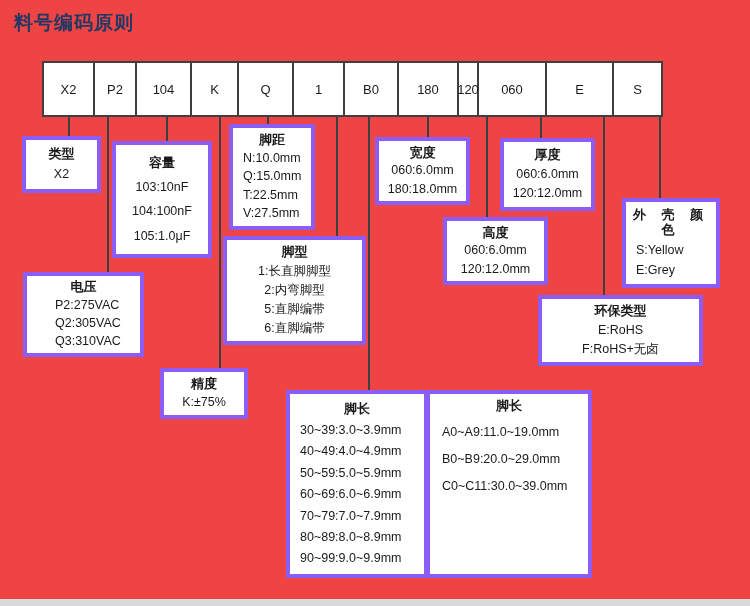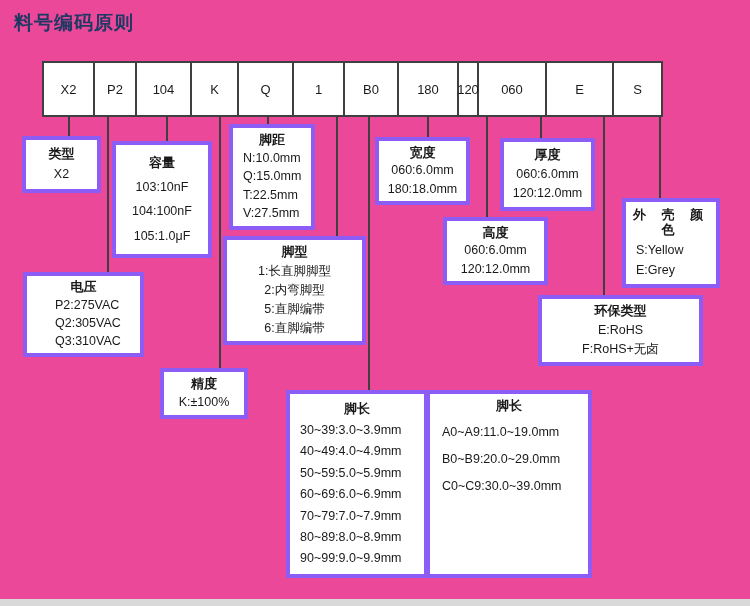--- a/index.html
+++ b/index.html
@@ -1,19 +1,19 @@
 <!DOCTYPE html>
 <html><head>
 <meta charset="utf-8">
 <style>
   html,body{margin:0;padding:0;background:#fff;}
   #stage{
     position:relative;
     width:750px;height:606px;
-    background:#ec4899;
+    background:#ef4444;
     font-family:"Liberation Sans","DejaVu Sans",sans-serif;
     color:#1a1a1a;
     overflow:hidden;
   }
   #page-title{
     position:absolute;left:14px;top:10px;
     font-size:19px;font-weight:bold;color:#1f3864;
     letter-spacing:1px;
   }
   
@@ -145,36 +145,36 @@
   </div>
 
   <div class="box" style="left:538px;top:295px;width:165px;height:71px">
     <div class="bt">环保类型</div>
     <div class="bi">E:RoHS</div>
     <div class="bi">F:RoHS+无卤</div>
   </div>
 
   <div class="box" style="left:160px;top:368px;width:88px;height:51px">
     <div class="bt">精度</div>
-    <div class="bi">K:±100%</div>
+    <div class="bi">K:±75%</div>
   </div>
 
   <div class="box items-left" style="left:286px;top:390px;width:142px;height:188px">
     <div class="bt">脚长</div>
     <div class="bi">30~39:3.0~3.9mm</div>
     <div class="bi">40~49:4.0~4.9mm</div>
     <div class="bi">50~59:5.0~5.9mm</div>
     <div class="bi">60~69:6.0~6.9mm</div>
     <div class="bi">70~79:7.0~7.9mm</div>
     <div class="bi">80~89:8.0~8.9mm</div>
     <div class="bi">90~99:9.0~9.9mm</div>
   </div>
 
   <div class="box top-align" style="left:426px;top:390px;width:166px;height:188px">
     <div class="bt">脚长</div>
     <div class="bi">A0~A9:11.0~19.0mm</div>
     <div class="bi">B0~B9:20.0~29.0mm</div>
-    <div class="bi">C0~C9:30.0~39.0mm</div>
+    <div class="bi">C0~C11:30.0~39.0mm</div>
   </div>
 
   <div id="bottom-edge"></div>
 
 </div>
 
 </body></html>

